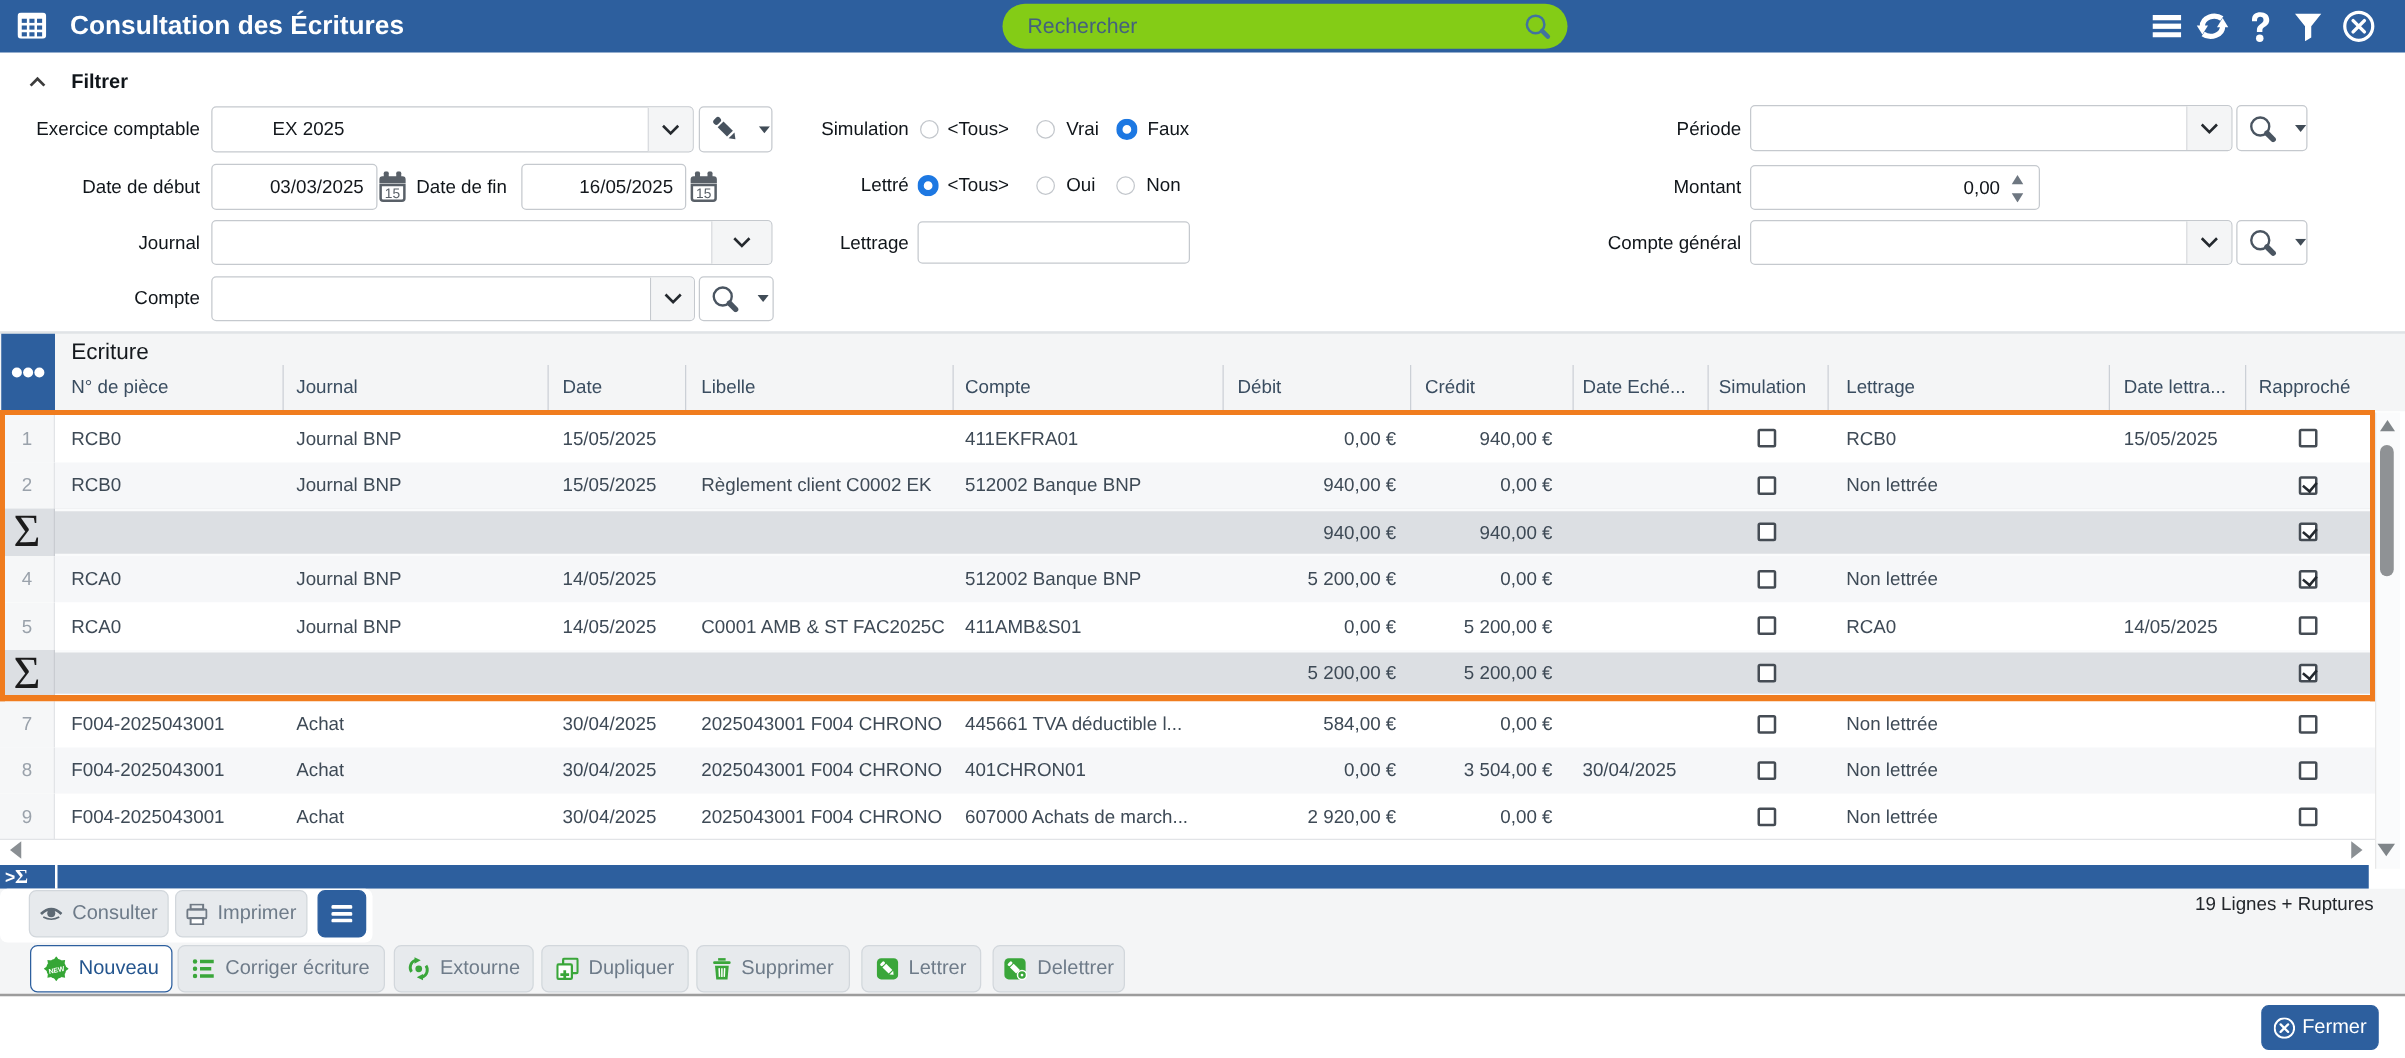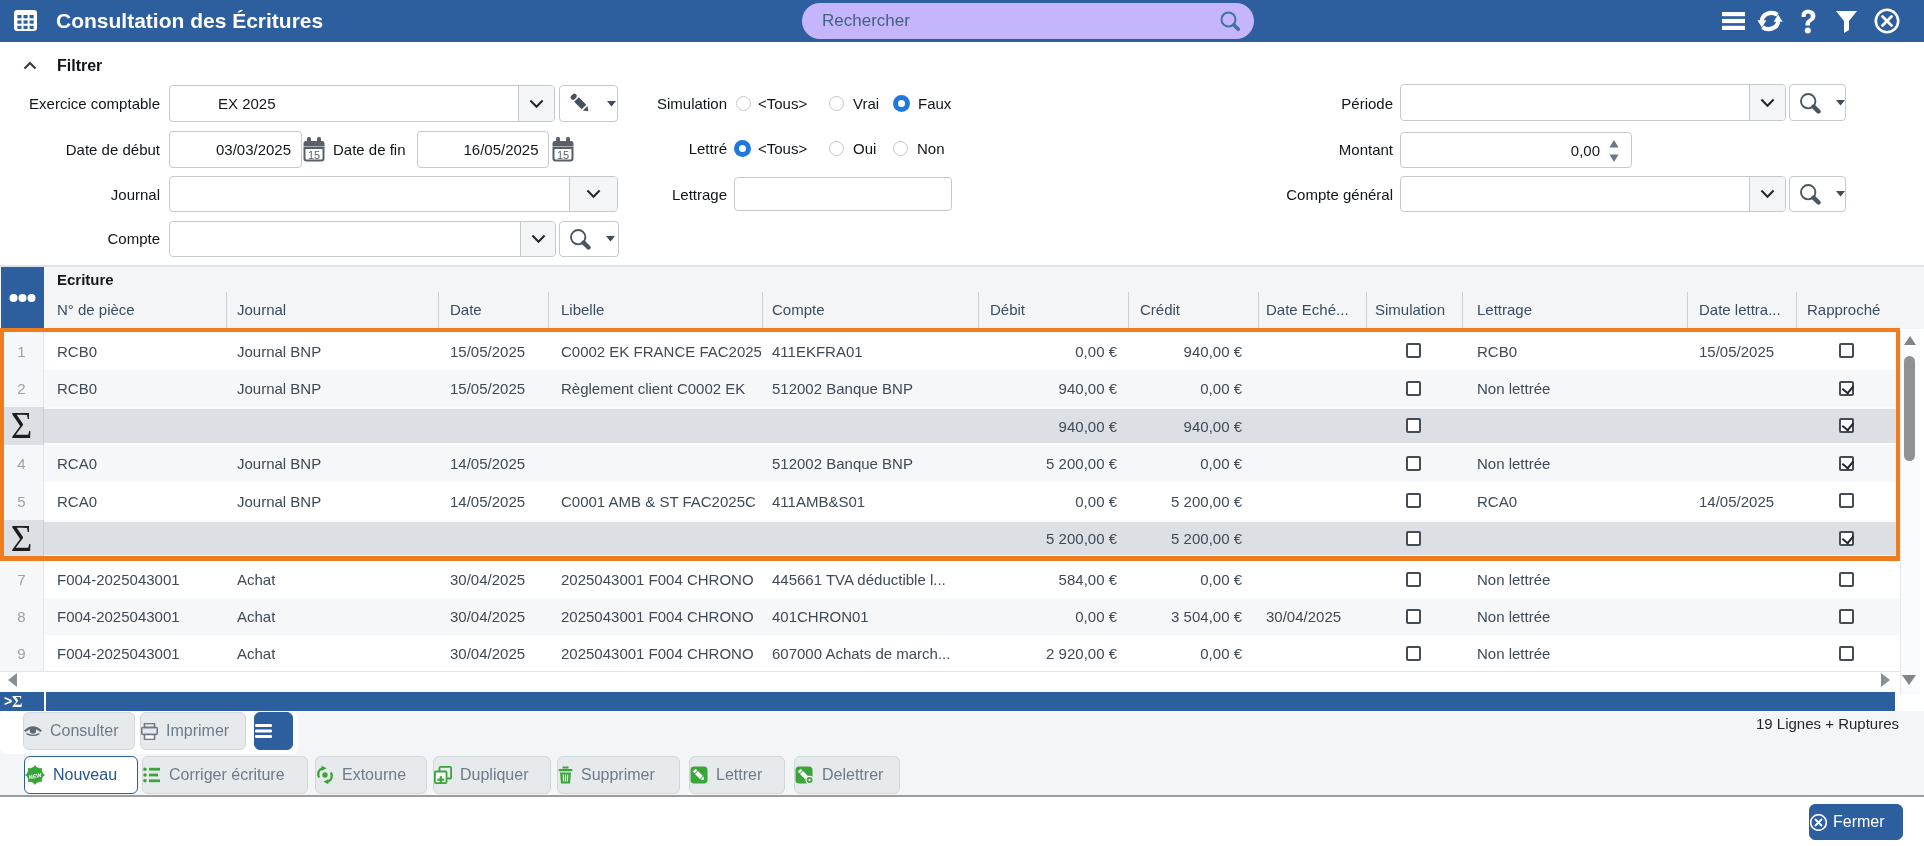--- a/index.html
+++ b/index.html
@@ -6,21 +6,21 @@
   html,body { width:1924px; height:846px; overflow:hidden; background:#fff;
     font-family:"Liberation Sans", sans-serif; }
   #app { position:relative; width:1924px; height:846px; background:#fff; overflow:hidden; }
   .abs { position:absolute; }
   :root { --blue:#2d5f9e; --orange:#f07c1e; }
 
   
   .topbar { position:absolute; left:0; top:0; width:1924px; height:42px; background:var(--blue); }
   .title { position:absolute; left:56px; top:0; height:42px; line-height:42px; color:#fff;
     font-size:21px; font-weight:bold; }
-  .search { position:absolute; left:802px; top:3px; width:452px; height:36px; background:#c4b5fd;
+  .search { position:absolute; left:802px; top:3px; width:452px; height:36px; background:#84cc16;
     border-radius:18px; }
   .search .ph { position:absolute; left:20px; top:0; line-height:36px; font-size:17px; color:#44617e; }
 
   
   .lbl { position:absolute; font-size:15px; color:#10151a; white-space:nowrap;text-align:right; }
   .r { text-align:right; width:220px; }
 
   
   .inp { position:absolute; background:#fff; border:1px solid #c5c9ce; border-radius:4px; }
   .inp .txt { position:absolute; left:12px; top:0; bottom:0; display:flex; align-items:center;
@@ -50,21 +50,21 @@
     align-items:center; justify-content:center; }
   .cb { position:absolute; width:15px; height:15px; border:2px solid #454c54; border-radius:2px;
     background:#fff; top:50%; margin-top:-8px; }
   .cb.on::after { content:""; position:absolute; left:2.5px; top:0px; width:5.5px; height:8px;
     border:solid #23282e; border-width:0 2.4px 2.4px 0; transform:rotate(40deg); }
   .orange { position:absolute; background:var(--orange); }
 
   
   .btn { position:absolute; height:38px; background:#e7eaed; border:1px solid #d2d7dc;
     border-radius:6px; color:#6e7b89; font-size:16px; display:flex; align-items:center;
-    gap:8px; white-space:nowrap; }
+    justify-content:center; gap:8px; white-space:nowrap; }
 </style>
 </head>
 <body>
 <div id="app">
 
   <div class="topbar"></div>
   <svg class="abs" style="left:14px;top:10px" width="23" height="21" viewBox="0 0 23 21">
     <rect x="0" y="0" width="23" height="21" rx="3.2" fill="#fff"></rect>
     <g fill="#2d5f9e">
       <rect x="3.4" y="5" width="4.1" height="3.3"></rect>
@@ -256,21 +256,21 @@
   </div>
 
   <div class="hdrband"></div>
   <div class="bluebox">
     <svg class="abs" style="left:8px;top:24px" width="28" height="14" viewBox="0 0 28 14">
       <circle cx="4.5" cy="7" r="4" fill="#fff"></circle>
         <circle cx="13.5" cy="7" r="4" fill="#fff"></circle>
         <circle cx="22.5" cy="7" r="4" fill="#fff"></circle>
     </svg>
   </div>
-  <div class="abs" style="left:57px;top:271px;font-size:15px;font-weight:bold;color:#14181d">Ecriture</div>
+  <div class="abs" style="left:57px;top:271px;font-size:18px;font-weight:normal;color:#14181d">Ecriture</div>
 
   <div class="hsep" style="left:226px"></div>
   <div class="hsep" style="left:438px"></div>
   <div class="hsep" style="left:548px"></div>
   <div class="hsep" style="left:762px"></div>
   <div class="hsep" style="left:978px"></div>
   <div class="hsep" style="left:1128px"></div>
   <div class="hsep" style="left:1258px"></div>
   <div class="hsep" style="left:1366px"></div>
   <div class="hsep" style="left:1462px"></div>
@@ -287,21 +287,20 @@
   <div class="hcell" style="left:1375px">Simulation</div>
   <div class="hcell" style="left:1477px">Lettrage</div>
   <div class="hcell" style="left:1699px">Date lettra...</div>
   <div class="hcell" style="left:1807px">Rapproché</div>
 
   <div class="row" style="top:332px;height:38px;background:#fff">
     <div class="rnum">1</div>
     <div class="cell" style="left:57px">RCB0</div>
     <div class="cell" style="left:237px">Journal BNP</div>
     <div class="cell" style="left:450px">15/05/2025</div>
-    <div class="cell" style="left:561px;width:200px">C0002 EK FRANCE FAC2025</div>
     <div class="cell" style="left:772px">411EKFRA01</div>
     <div class="cell rt" style="left:978px;width:139px">0,00 €</div>
     <div class="cell rt" style="left:1128px;width:114px">940,00 €</div>
     <div class="cb" style="left:1406px"></div>
     <div class="cell" style="left:1477px">RCB0</div>
     <div class="cell" style="left:1699px">15/05/2025</div>
     <div class="cb" style="left:1839px"></div>
   </div>
   <div class="row" style="top:370px;height:37px;background:#f6f7f9">
     <div class="rnum">2</div>

